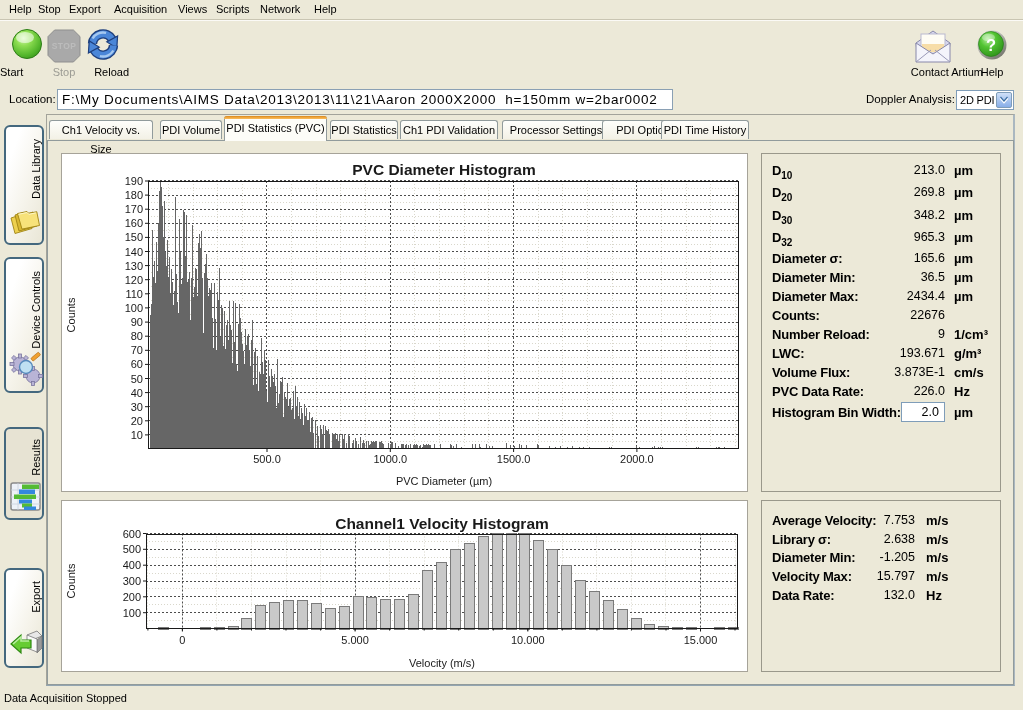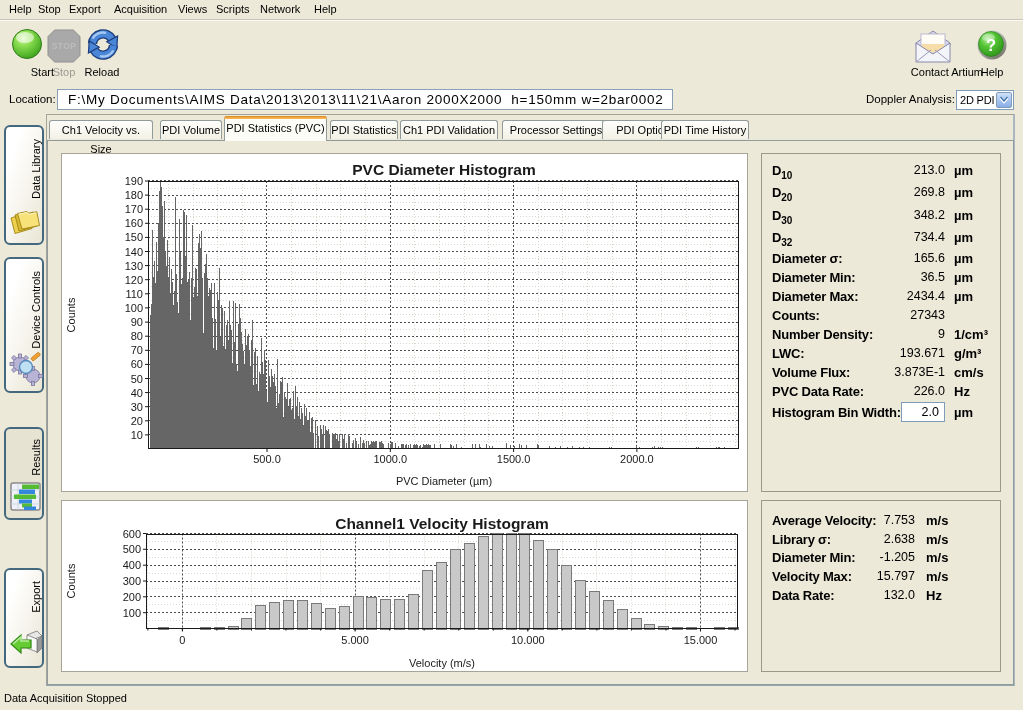--- a/index.html
+++ b/index.html
@@ -75,28 +75,28 @@
     <path d="M916 22 L933 33 L950 22 L950 41 L916 41 Z" fill="#f4f4fb" stroke="#8888aa"></path>
     <path d="M916 41 L931 29" fill="none" stroke="#9a9ab8"></path>
     <path d="M950 41 L935 29" fill="none" stroke="#9a9ab8"></path>
   </g>
 
   <circle cx="992" cy="24" r="14.5" fill="url(#g_ring)"></circle>
   <circle cx="991" cy="23" r="12.5" fill="url(#g_help)" stroke="#1f7a10" stroke-width="0.6"></circle>
   <ellipse cx="988.5" cy="16.5" rx="6.5" ry="3.8" fill="#ffffff" opacity="0.35"></ellipse>
   <text x="991" y="29.5" font-size="16.5" font-weight="bold" text-anchor="middle" style="font-family:'Liberation Sans',sans-serif;fill:#ffffff">?</text>
 </svg>
-<div class="abs" style="left:0;top:66px;width:54px;text-align:right;font-size:11px">Start</div>
+<div class="abs" style="left:0;top:66px;width:54px;text-align:left;font-size:11px">Start</div>
 <div class="abs" style="left:37px;top:66px;width:54px;text-align:center;font-size:11px;color:#9c9c94">Stop</div>
-<div class="abs" style="left:75px;top:66px;width:54px;text-align:center;font-size:11px">Reload</div>
+<div class="abs" style="left:75px;top:66px;width:54px;text-align:right;font-size:11px">Reload</div>
 <div class="abs" style="left:883px;top:66px;width:100px;text-align:right;font-size:11px">Contact Artium</div>
 <div class="abs" style="left:965px;top:66px;width:54px;text-align:center;font-size:11px">Help</div>
 
 <div class="abs" style="left:9px;top:93px;font-size:11.5px">Location:</div>
-<div class="abs" style="left:57px;top:89px;width:616px;height:21px;background:#fff;border:1px solid #8aa0b4;box-sizing:border-box;font-size:13.5px;letter-spacing:0.75px;line-height:19px;padding-left:10px;white-space:nowrap;overflow:hidden">F:\My Documents\AIMS Data\2013\2013\11\21\Aaron 2000X2000&nbsp; h=150mm w=2bar0002</div>
+<div class="abs" style="left:57px;top:89px;width:616px;height:21px;background:#fff;border:1px solid #8aa0b4;box-sizing:border-box;font-size:13.5px;letter-spacing:0.75px;line-height:19px;padding-left:4px;white-space:nowrap;overflow:hidden">F:\My Documents\AIMS Data\2013\2013\11\21\Aaron 2000X2000&nbsp; h=150mm w=2bar0002</div>
 <div class="abs" style="left:866px;top:93px;font-size:11.5px">Doppler Analysis:</div>
 <div class="abs" style="left:956px;top:90px;width:58px;height:20px;background:#fff;border:1px solid #7f9db9;box-sizing:border-box">
   <div class="abs" style="left:3px;top:3px;font-size:11px;letter-spacing:-0.2px">2D PDI</div>
   <div class="abs" style="right:1px;top:1px;width:16px;height:16px;border-radius:2px;background:linear-gradient(#cfe0f8,#88aee8);border:1px solid #7f9db9;box-sizing:border-box">
     <svg width="14" height="14" viewBox="0 0 14 14">
         <path d="M3.5 5 L7 9 L10.5 5" fill="none" stroke="#ffffff" stroke-width="2.4"></path>
         <path d="M3.5 4 L7 8 L10.5 4" fill="none" stroke="#3a6ea5" stroke-width="1.2"></path>
       </svg>
   </div>
 </div>
@@ -423,44 +423,44 @@
     <span class="val">269.8</span>
     <span class="unit">µm</span>
   </div>
 <div class="srow" style="top:208px">
     <b>D<sub>30</sub></b>
     <span class="val">348.2</span>
     <span class="unit">µm</span>
   </div>
 <div class="srow" style="top:230px">
     <b>D<sub>32</sub></b>
-    <span class="val">734.4</span>
+    <span class="val">965.3</span>
     <span class="unit">µm</span>
   </div>
 <div class="srow" style="top:251px">
     <b>Diameter σ:</b>
     <span class="val">165.6</span>
     <span class="unit">µm</span>
   </div>
 <div class="srow" style="top:270px">
     <b>Diameter Min:</b>
     <span class="val">36.5</span>
     <span class="unit">µm</span>
   </div>
 <div class="srow" style="top:289px">
     <b>Diameter Max:</b>
     <span class="val">2434.4</span>
     <span class="unit">µm</span>
   </div>
 <div class="srow" style="top:308px">
     <b>Counts:</b>
-    <span class="val">27343</span>
+    <span class="val">22676</span>
   </div>
 <div class="srow" style="top:327px">
-    <b>Number Density:</b>
+    <b>Number Reload:</b>
     <span class="val">9</span>
     <span class="unit">1/cm³</span>
   </div>
 <div class="srow" style="top:346px">
     <b>LWC:</b>
     <span class="val">193.671</span>
     <span class="unit">g/m³</span>
   </div>
 <div class="srow" style="top:365px">
     <b>Volume Flux:</b>

